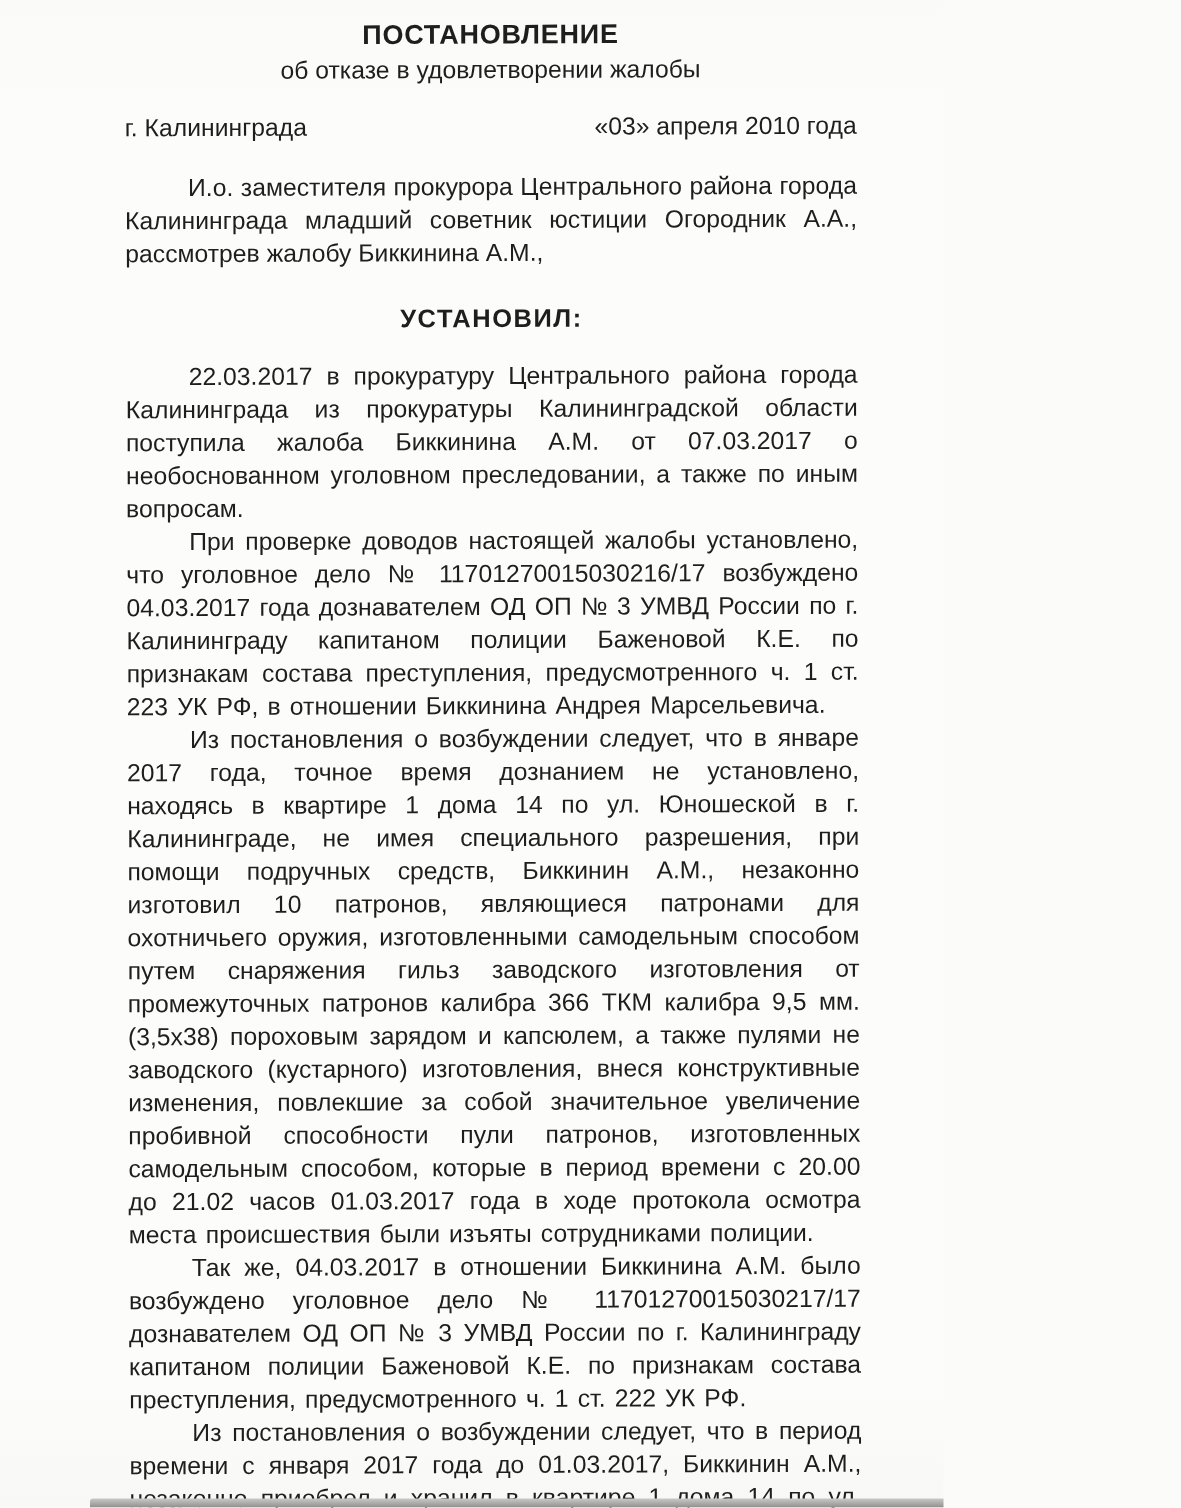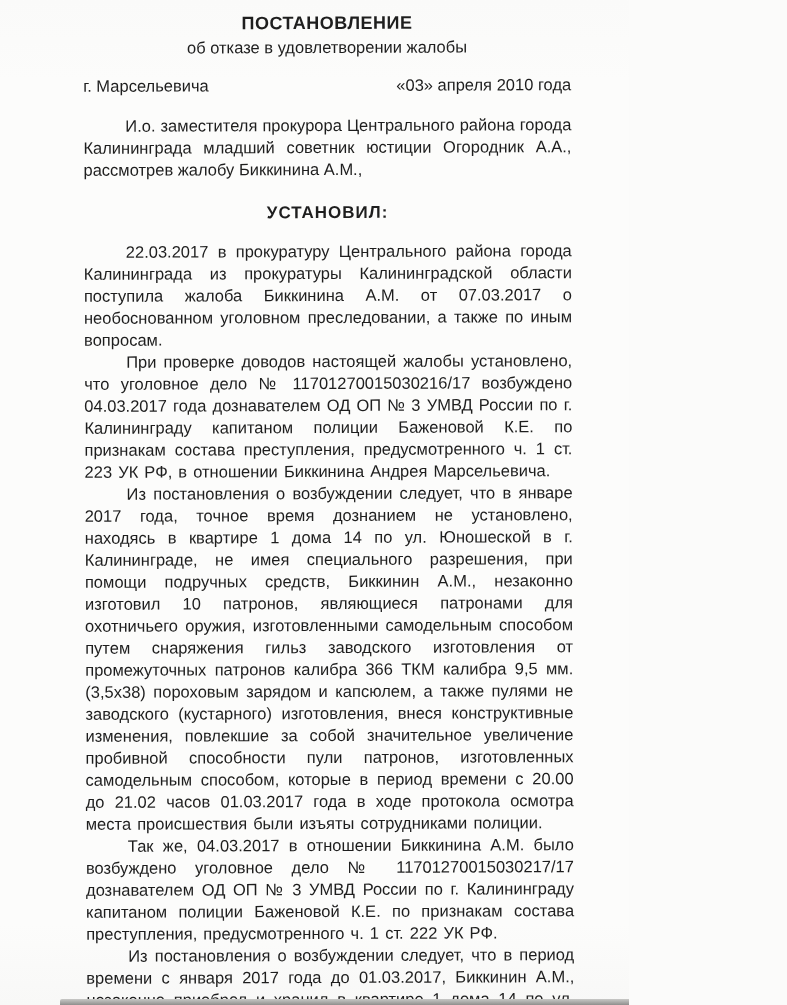--- a/index.html
+++ b/index.html
@@ -77,21 +77,21 @@
 <body>
 
 <div class="scan">
   <div class="content">
 
     <h1 class="doc-title">ПОСТАНОВЛЕНИЕ</h1>
 
     <div class="doc-subtitle">об отказе в удовлетворении жалобы</div>
 
     <div class="place-date-row">
-      <span>г. Марсельевича</span>
+      <span>г. Калининграда</span>
       <span>«03» апреля 2010 года</span>
     </div>
 
     <p class="intro">И.о. заместителя прокурора Центрального района города Калининграда младший советник юстиции Огородник А.А., рассмотрев жалобу Биккинина А.М.,</p>
 
     <h2 class="section-heading">УСТАНОВИЛ:</h2>
 
     <p class="body-paragraph">22.03.2017 в прокуратуру Центрального района города Калининграда из прокуратуры Калининградской области поступила жалоба Биккинина А.М. от 07.03.2017 о необоснованном уголовном преследовании, а также по иным вопросам.</p>
 
     <p class="body-paragraph">При проверке доводов настоящей жалобы установлено, что уголовное дело № 11701270015030216/17 возбуждено 04.03.2017 года дознавателем ОД ОП № 3 УМВД России по г. Калининграду капитаном полиции Баженовой К.Е. по признакам состава преступления, предусмотренного ч. 1 ст. 223 УК РФ, в отношении Биккинина Андрея Марсельевича.</p>

